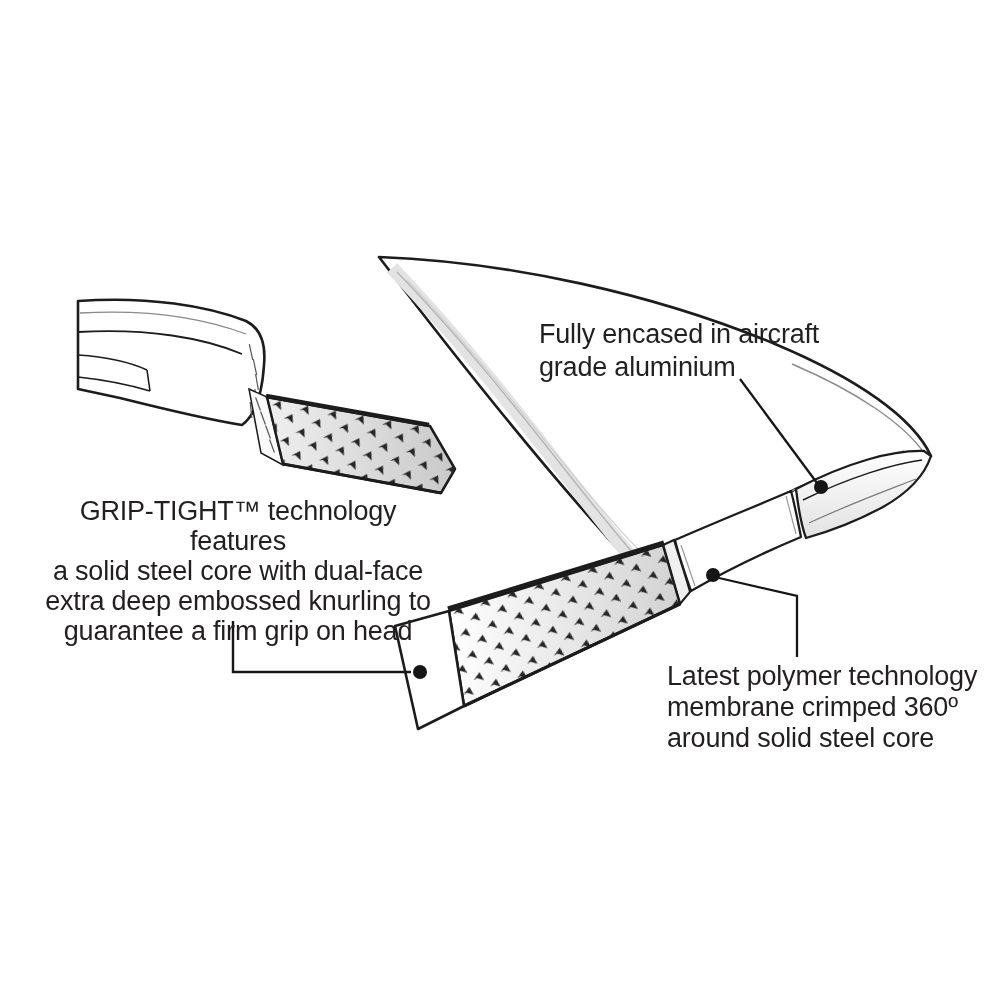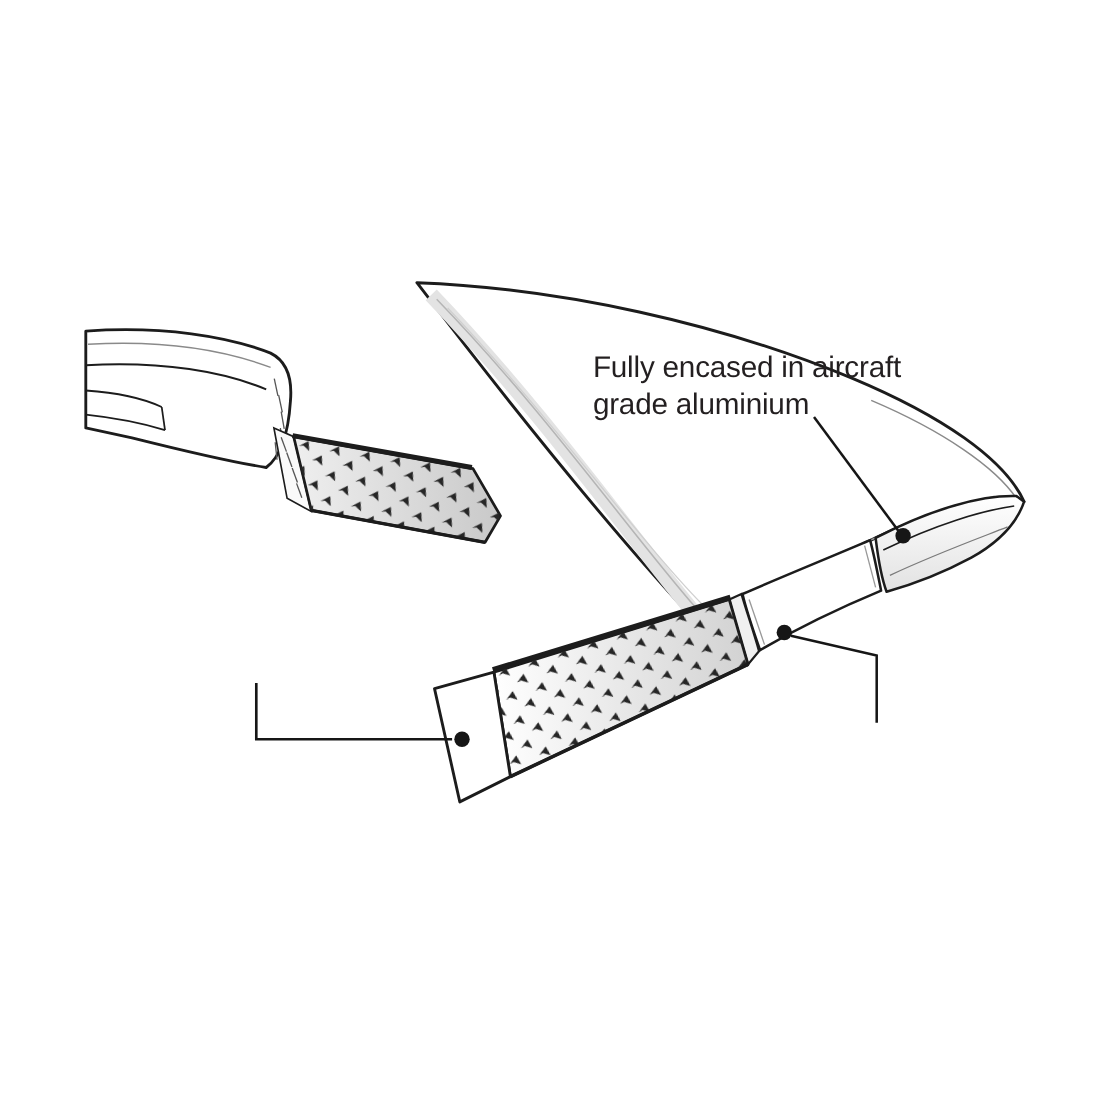--- a/index.html
+++ b/index.html
@@ -176,15 +176,22 @@
       <circle cx="420" cy="672" r="7" fill="#161616"></circle>
 
       <path d="M 797 657 L 797 596 L 719 578" fill="none" stroke="#161616" stroke-width="2.3"></path>
       <circle cx="713" cy="575" r="7" fill="#161616"></circle>
     </g>
   </svg>
 
   <div class="annotation aluminium">Fully encased in aircraft
 grade aluminium</div>
 
+  <div class="annotation griptight">GRIP-TIGHT™ technology features
+a solid steel core with dual-face
+extra deep embossed knurling to
+guarantee a firm grip on head</div>
 
+  <div class="annotation polymer">Latest polymer technology
+membrane crimped 360º
+around solid steel core</div>
 
 </div>
 
 </body></html>

